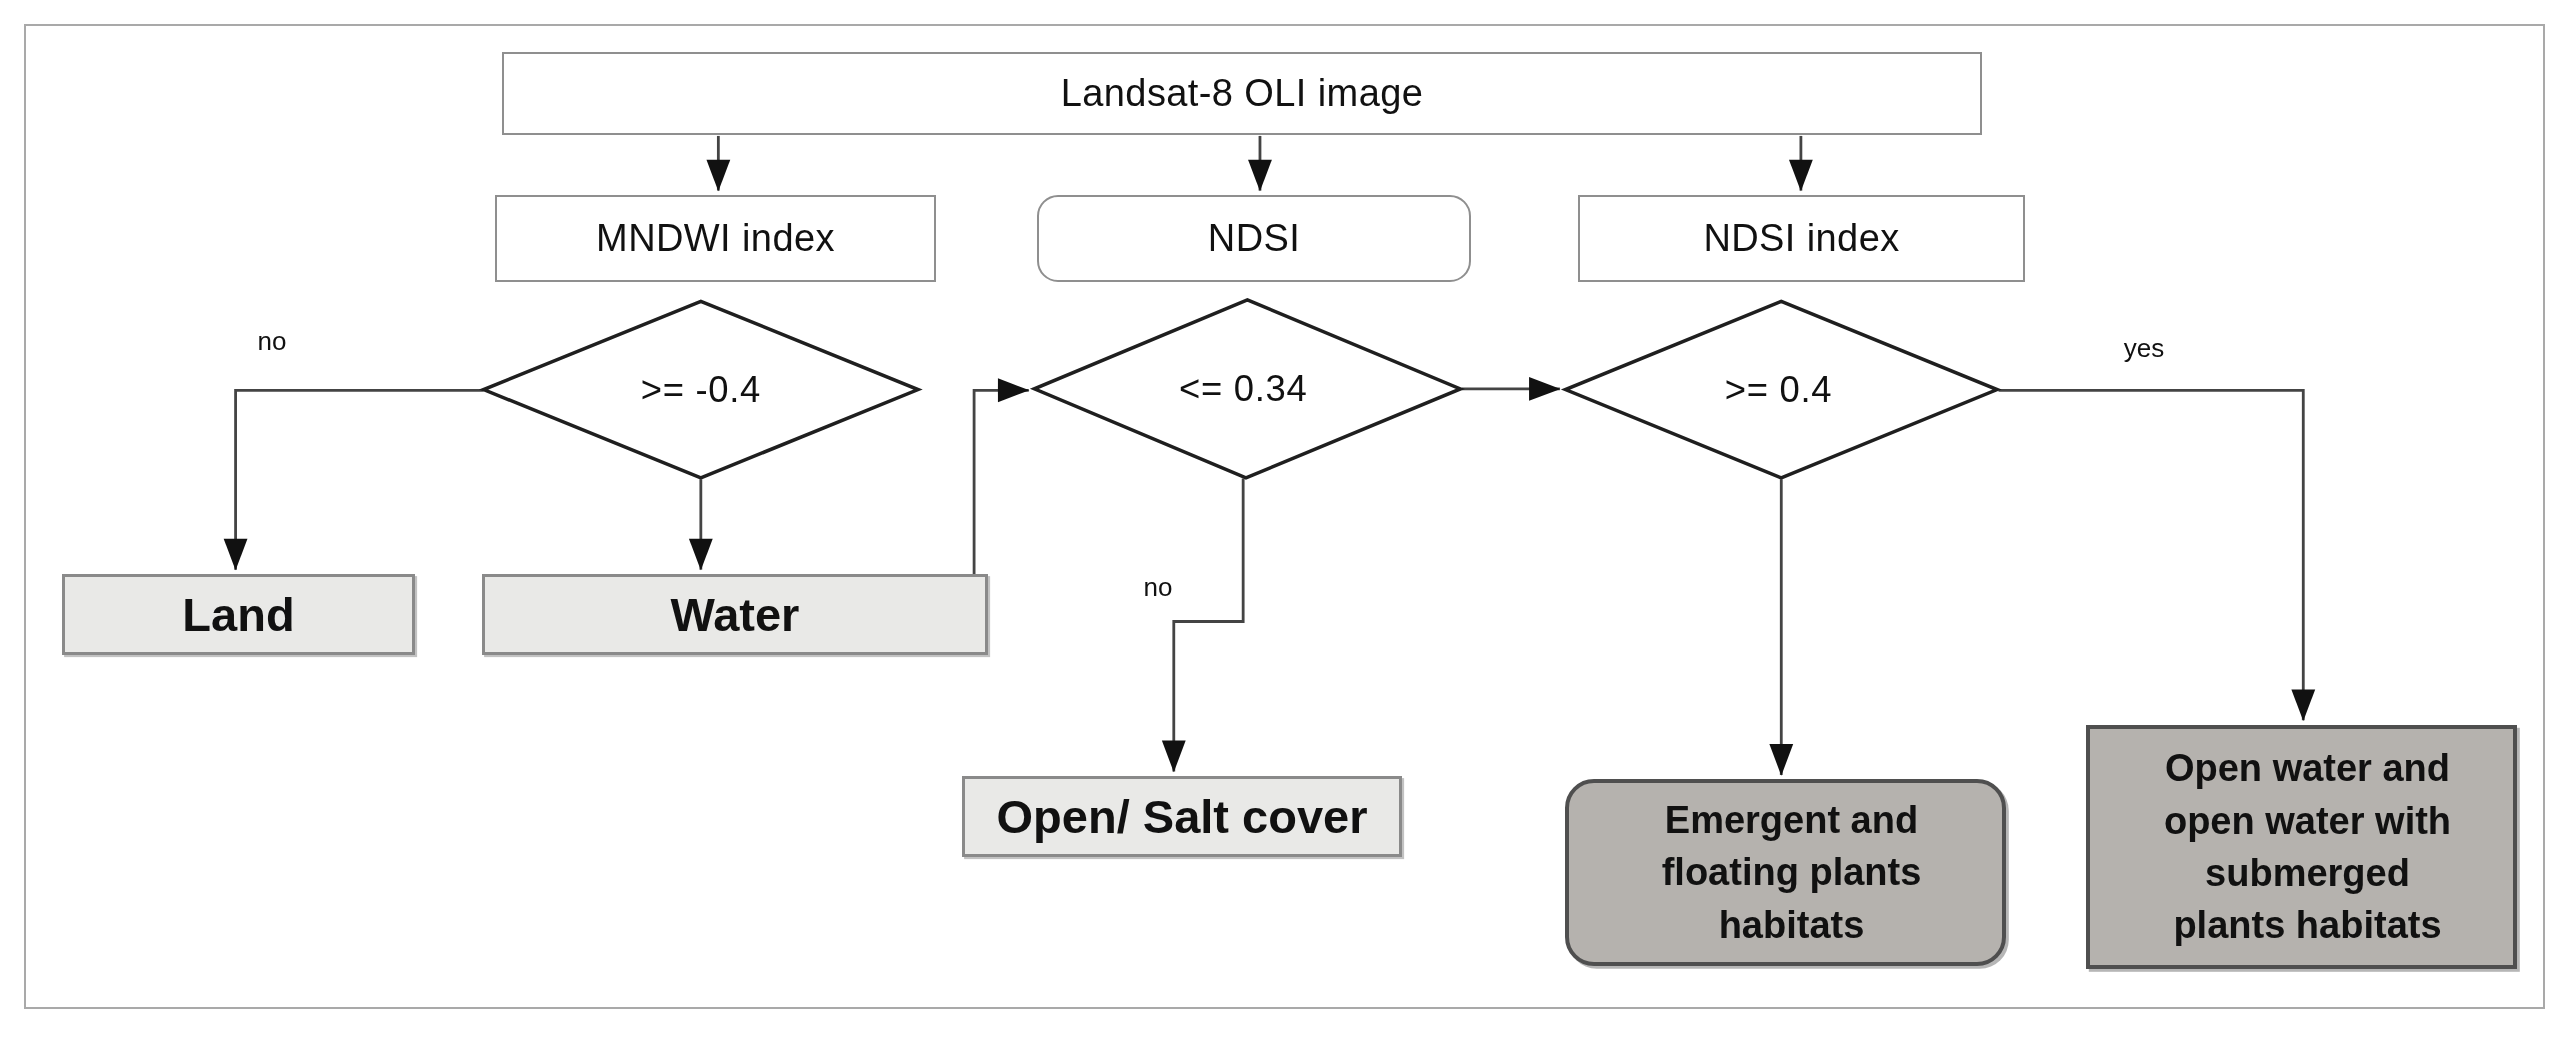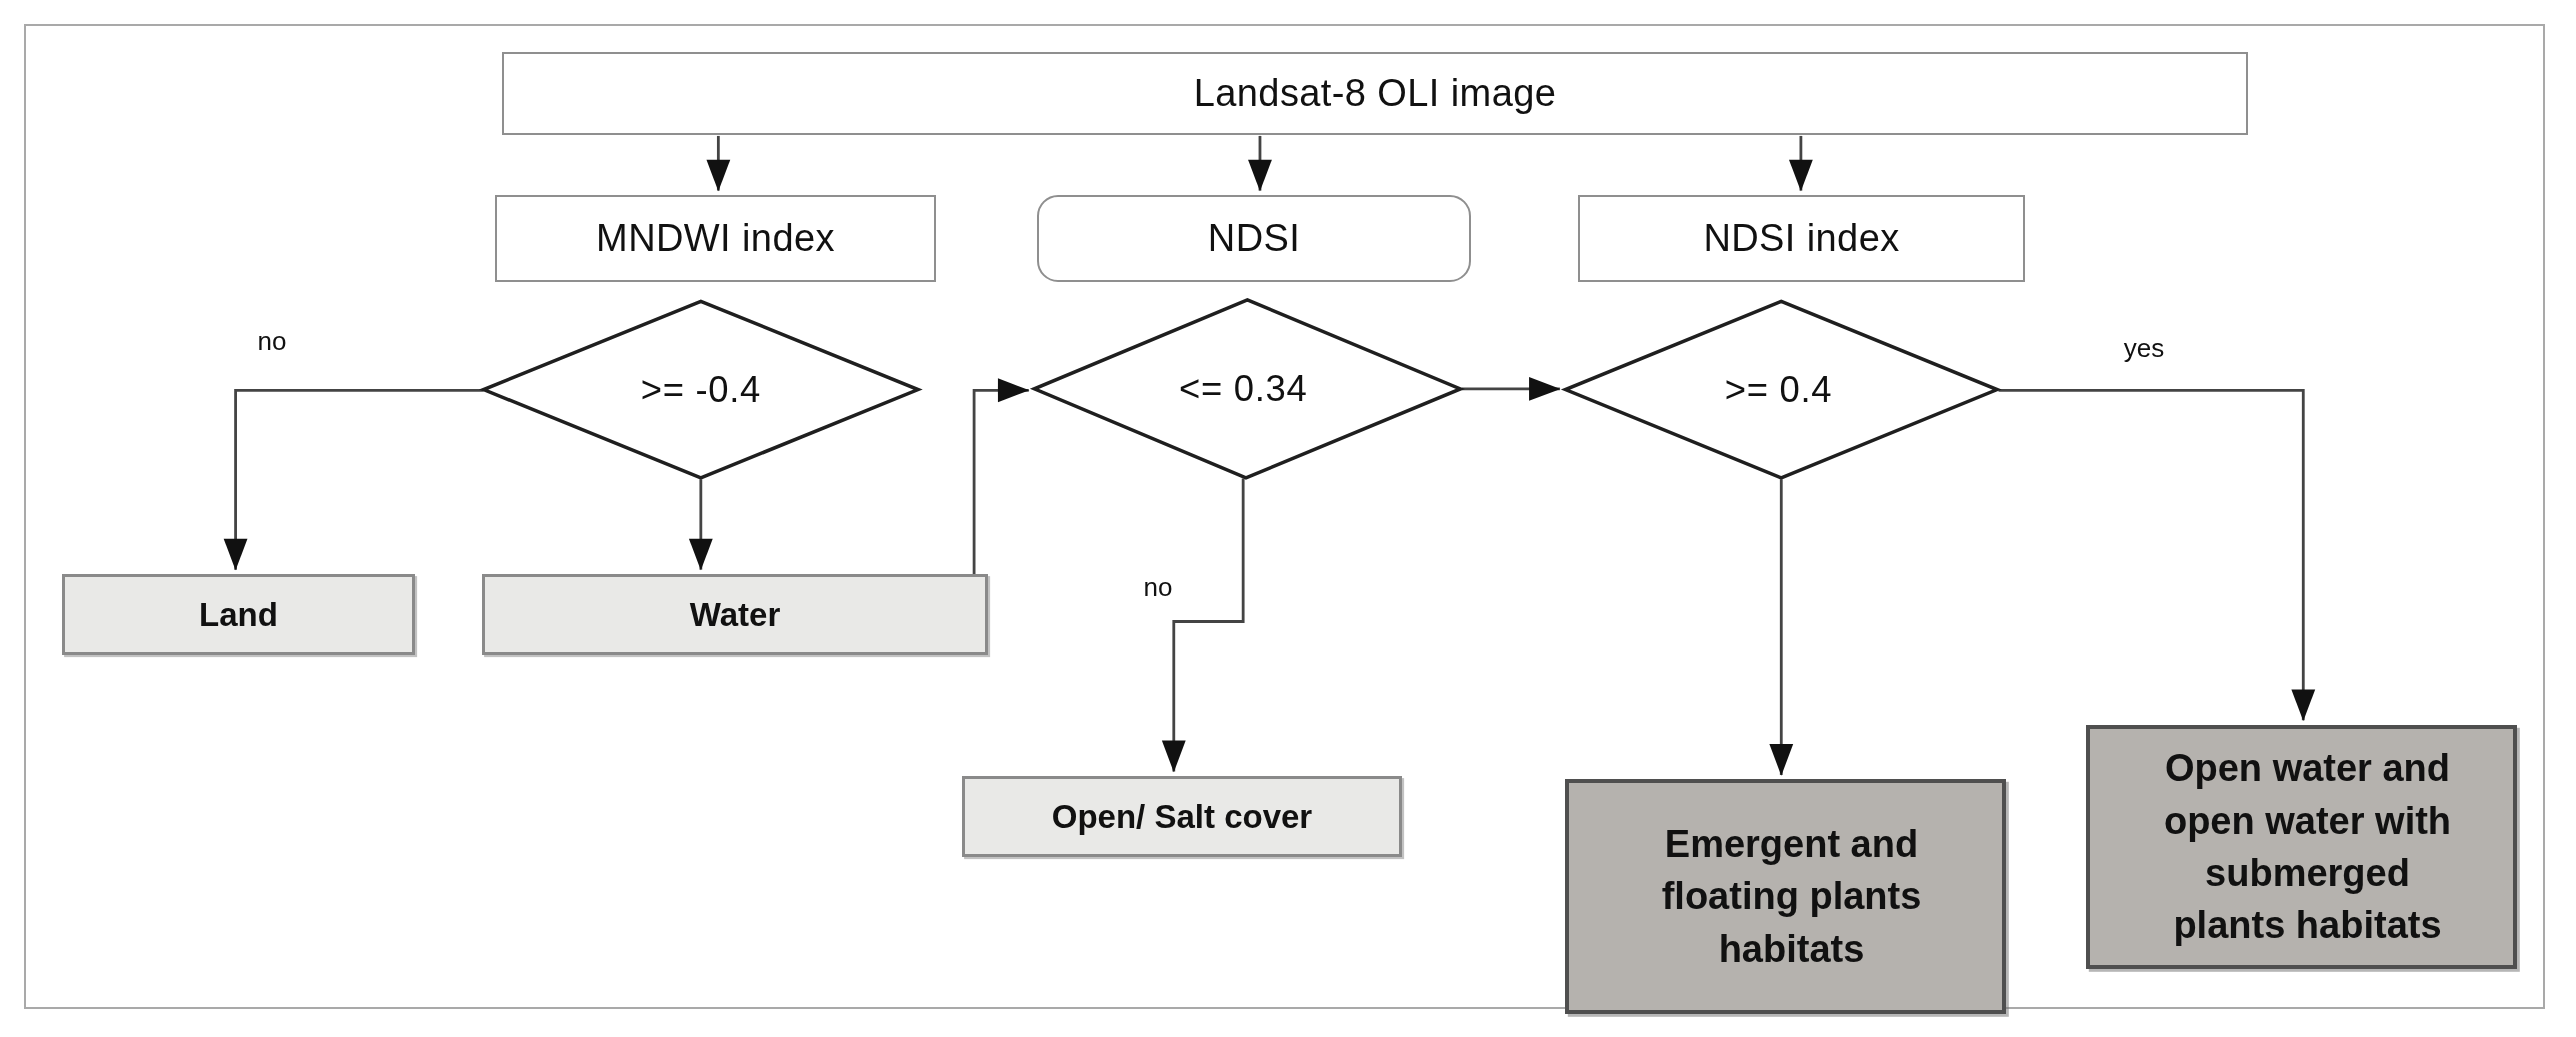--- a/index.html
+++ b/index.html
@@ -21,21 +21,21 @@
   .node{
     position:absolute;box-sizing:border-box;display:flex;
     align-items:center;justify-content:center;text-align:center;
   }
   .plain{
     background:var(--node_fill);border:2.8px solid var(--node_border);
     font-size:38px;font-weight:400;letter-spacing:0.4px;
   }
   .light{
     background:var(--light_fill);border:3.5px solid var(--light_border);
-    font-size:33px;font-weight:700;box-shadow:2.1px 2.1px 0 rgba(120,120,120,.45);
+    font-size:47px;font-weight:700;box-shadow:2.1px 2.1px 0 rgba(120,120,120,.45);
   }
   .dark{
     background:var(--dark_fill);border:4.2px solid var(--dark_border);
     font-size:38px;font-weight:700;line-height:1.38;white-space:pre-line;
     box-shadow:2.8px 2.8px 0 rgba(110,110,110,.5);
     padding-left:12px;
   }
   .edge-label{
     position:absolute;transform:translate(-50%,-50%);
     font-size:26px;font-weight:400;background:transparent;
@@ -76,30 +76,30 @@
 
   <polygon class="diamond" points="1000,430 1310,556 1000,682 690,556"></polygon>
   <polygon class="diamond" points="1780,428 2084,555 1778,682 1476,555"></polygon>
   <polygon class="diamond" points="2542,430 2850,556 2542,682 2234,556"></polygon>
 
   <text class="diamond-text" x="1000" y="574">&gt;= -0.4</text>
   <text class="diamond-text" x="1774" y="572">&lt;= 0.34</text>
   <text class="diamond-text" x="2538" y="574">&gt;= 0.4</text>
 </svg>
 
-<div class="node plain" style="left:502px;top:52px;width:1746px;height:83px;">Landsat-8 OLI image</div>
+<div class="node plain" style="left:502px;top:52px;width:1480px;height:83px;">Landsat-8 OLI image</div>
 
 <div class="node plain" style="left:495px;top:195px;width:441px;height:87px;">MNDWI index</div>
 <div class="node plain" style="left:1037px;top:195px;width:434px;height:87px;border-radius:21px;">NDSI</div>
 <div class="node plain" style="left:1578px;top:195px;width:447px;height:87px;">NDSI index</div>
 
 <div class="node light" style="left:62px;top:574px;width:353px;height:81px;">Land</div>
 <div class="node light" style="left:482px;top:574px;width:506px;height:81px;">Water</div>
 <div class="node light" style="left:962px;top:776px;width:440px;height:81px;">Open/ Salt cover</div>
-<div class="node dark" style="left:1565px;top:779px;width:441px;height:235px;">Emergent and
+<div class="node dark" style="left:1565px;top:779px;width:441px;height:187px;border-radius:29px;">Emergent and
 floating plants
 habitats</div>
 <div class="node dark" style="left:2086px;top:725px;width:431px;height:244px;">Open water and
 open water with
 submerged
 plants habitats</div>
 
 <div class="edge-label" style="left:272px;top:341px;">no</div>
 <div class="edge-label" style="left:1158px;top:587px;">no</div>
 <div class="edge-label" style="left:2144px;top:348px;">yes</div>

